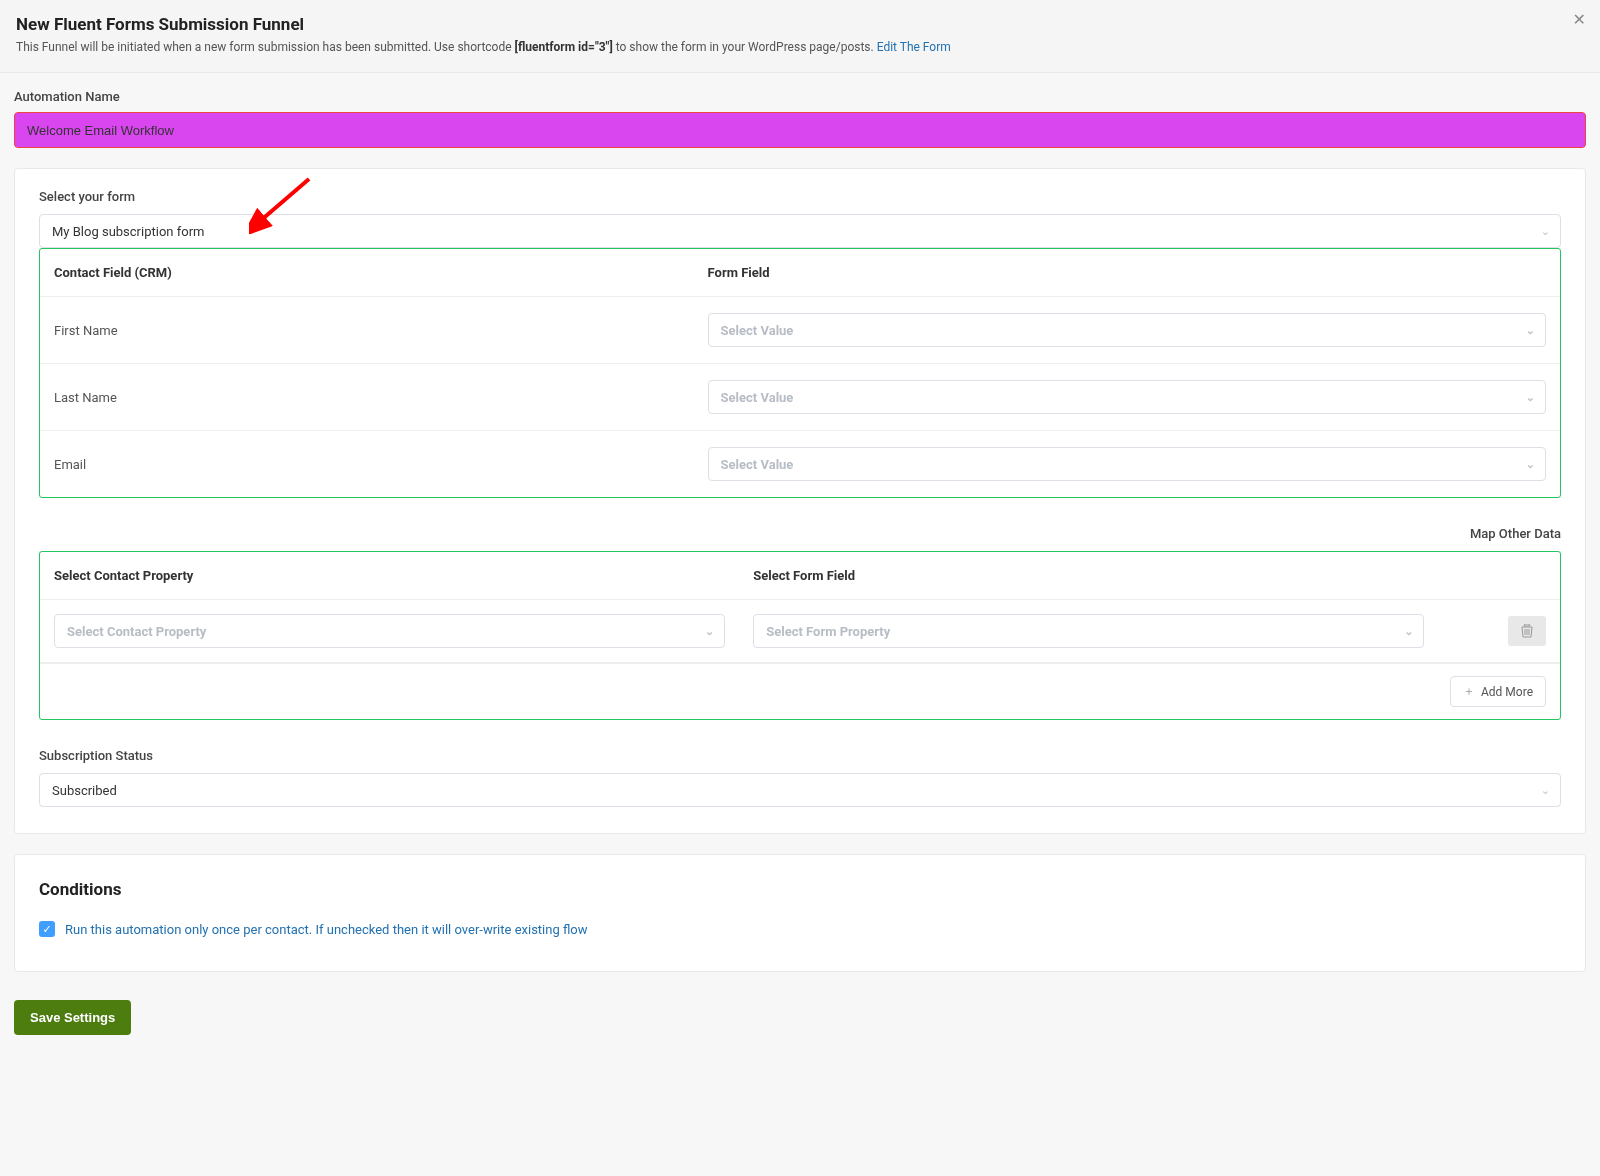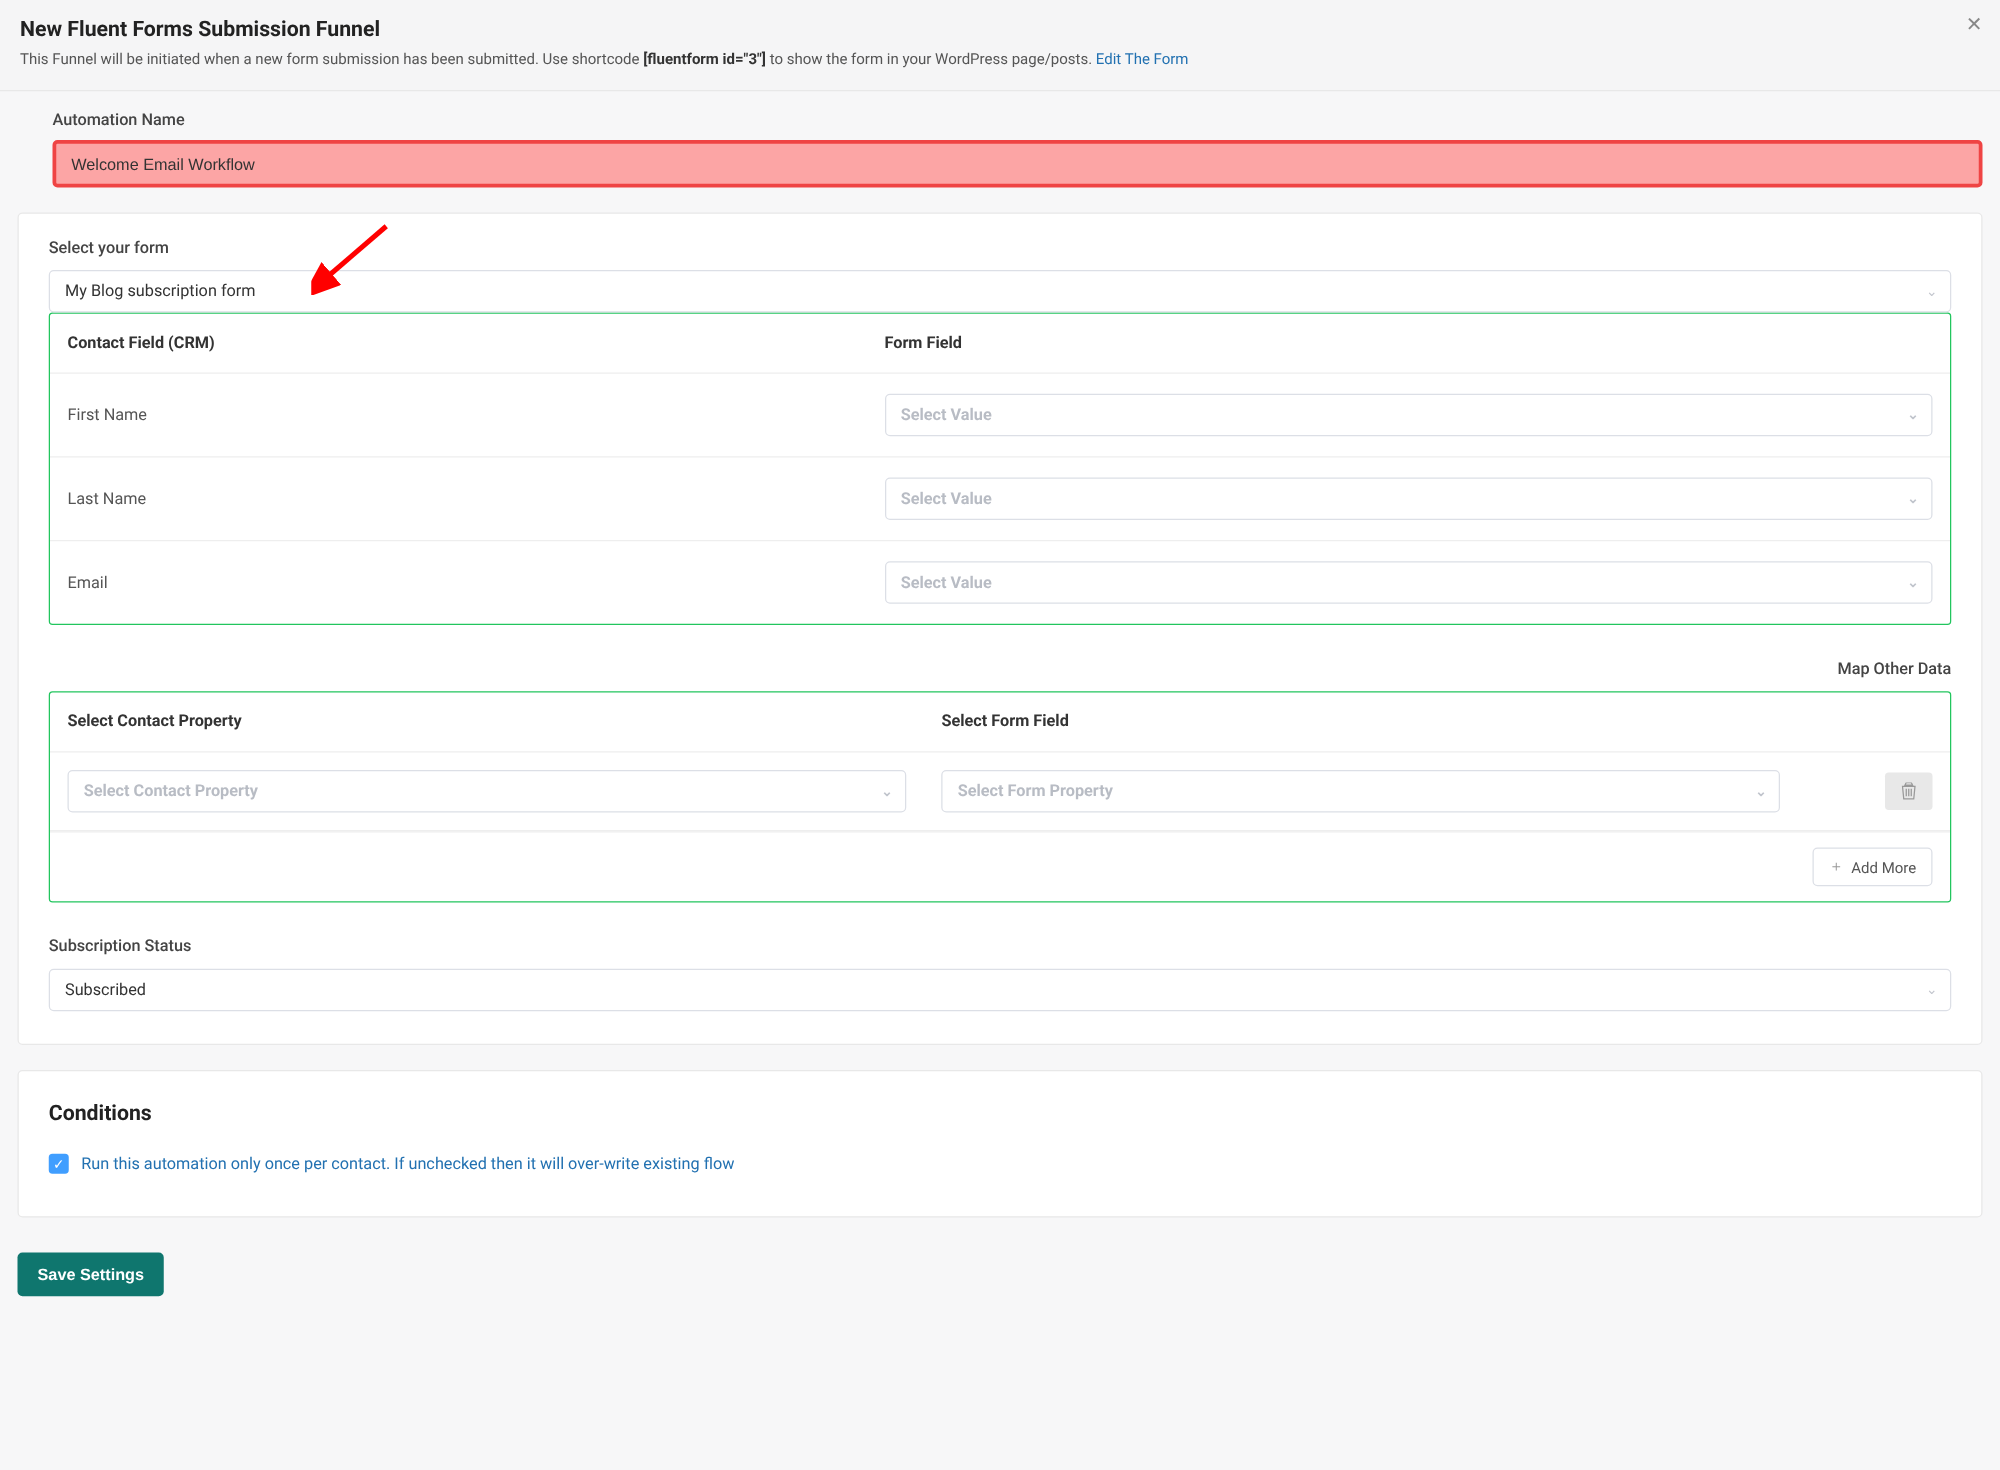--- a/index.html
+++ b/index.html
@@ -31,37 +31,36 @@
   .close-x {
     position: absolute;
     top: 10px;
     right: 14px;
     color: #888;
     font-size: 16px;
     cursor: pointer;
   }
   .section {
     padding: 16px 14px 10px 14px;
-    margin-left: 28px;
   }
   .label {
     font-size: 13px;
     color: #444;
     margin-bottom: 8px;
     display: block;
     font-weight: 500;
   }
   .input-text {
     width: 100%;
-    border: 3px solid #ef4444;
+    border: 1px solid #ef4444;
     border-radius: 4px;
     padding: 16px 12px;
     font-size: 13px;
     color: #333;
-    background: #fca5a5;
+    background: #d946ef;
     height: 36px;
   }
   .card {
     background: #fff;
     border: 1px solid #e8e8e8;
     border-radius: 4px;
     margin: 10px 14px;
     padding: 20px 24px 26px 24px;
   }
   .inner-label {
@@ -181,21 +180,21 @@
     border-radius: 3px;
     background: #409eff;
     display: flex;
     align-items: center;
     justify-content: center;
     color: #fff;
     font-size: 11px;
   }
   .save-btn {
     margin: 18px 14px 24px 14px;
-    background: #0f766e;
+    background: #4d7c0f;
     color: #fff;
     border: none;
     border-radius: 4px;
     padding: 10px 16px;
     font-size: 13px;
     font-weight: 600;
     cursor: pointer;
   }
   .formselect-wrap { position: relative; }
 </style>

